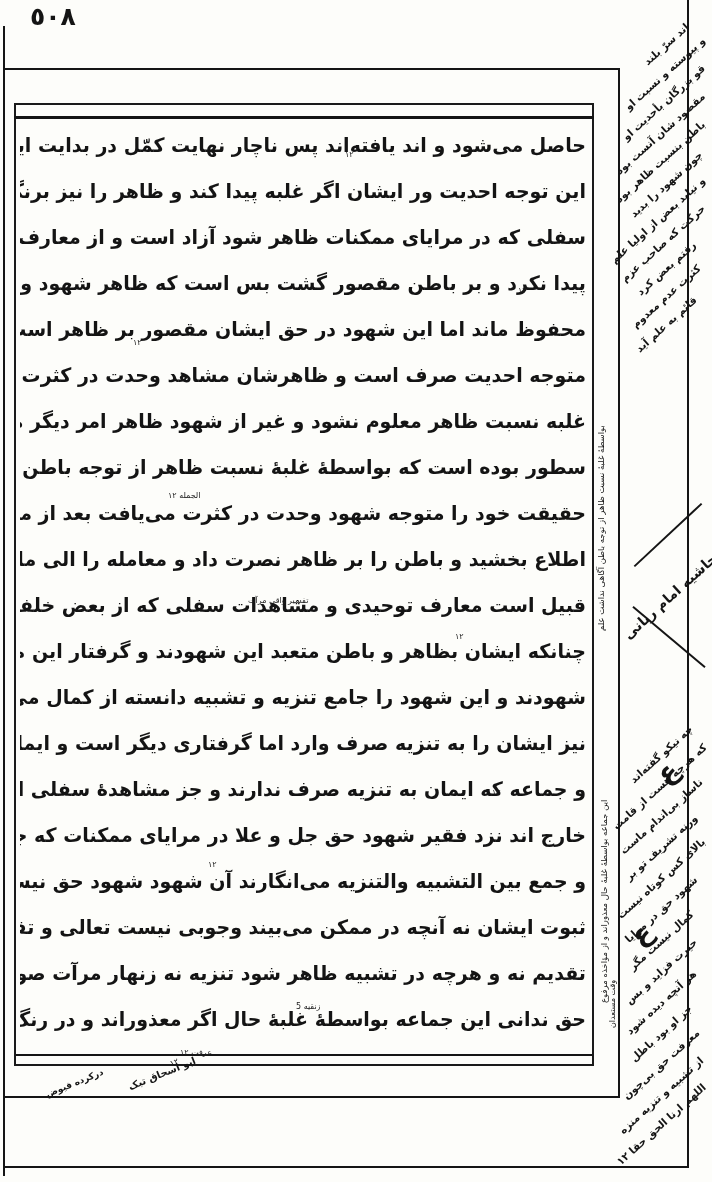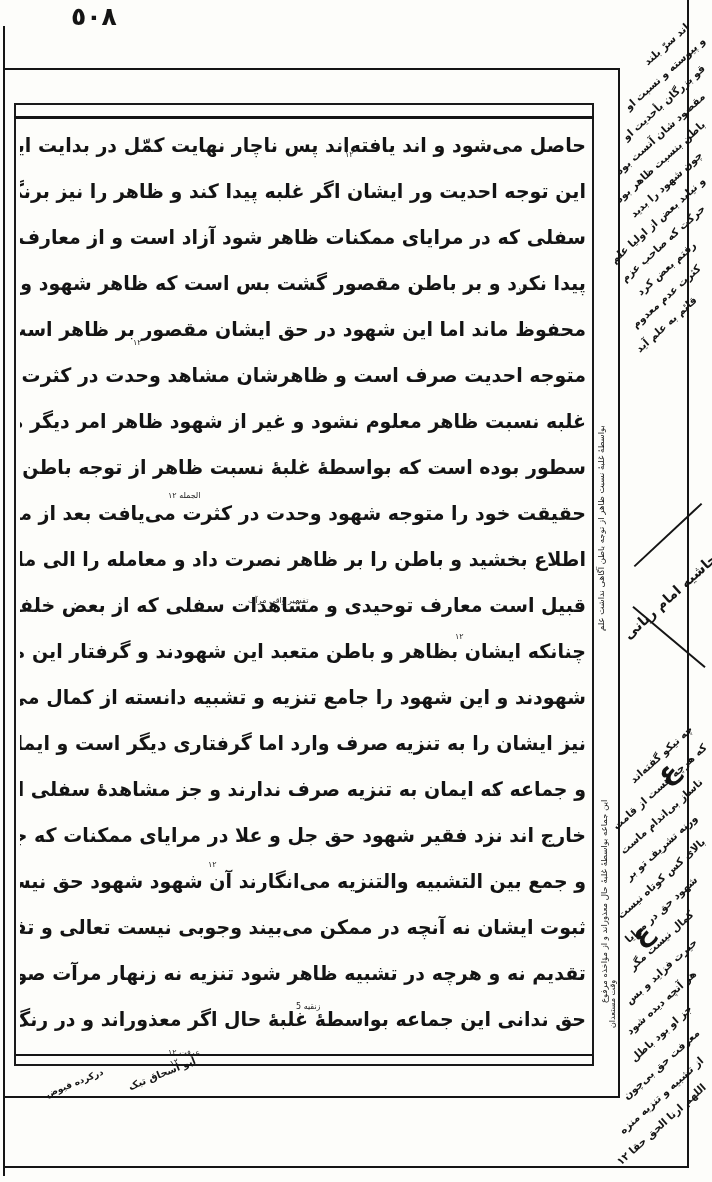--- a/index.html
+++ b/index.html
@@ -28,21 +28,21 @@
   .left-edge-rule{left:3px;top:26px;width:2px;height:1150px;}
   .margin-right-rule{left:687px;top:0;width:2px;height:1168px;}
   .outermost-bottom-rule{left:3px;top:1166px;width:686px;height:2px;}
   .diag-rule{position:absolute;height:2px;background:#151515;}
   .diag-a{left:622px;top:534px;width:92px;transform:rotate(-43deg);}
   .diag-b{left:622px;top:636px;width:94px;transform:rotate(40deg);}
 
   
   .page-number{
     position:absolute;left:30px;top:2px;width:80px;
-    font-size:25px;font-weight:700;letter-spacing:2px;direction:rtl;text-align:left;margin-left:41px;
+    font-size:25px;font-weight:700;letter-spacing:2px;direction:rtl;text-align:left;
   }
 
   
   .text-block{
     position:absolute;left:20px;top:122px;width:566px;height:928px;
     direction:rtl;overflow:hidden;
   }
   .ms-line{
     height:46px;line-height:46px;white-space:nowrap;overflow:hidden;
     font-size:19px;font-weight:700;direction:rtl;text-align:right;
@@ -136,21 +136,21 @@
 
   <span class="gloss" style="left:345px;top:150px;">۱۲</span>
   <span class="gloss" style="left:133px;top:338px;">۱۲</span>
   <span class="gloss" style="left:518px;top:286px;">۱۲</span>
   <span class="gloss" style="left:168px;top:491px;">الجمله ۱۲</span>
   <span class="gloss" style="left:248px;top:596px;">تفسیر واقی مرآت</span>
   <span class="gloss" style="left:455px;top:632px;">۱۲</span>
   <span class="gloss" style="left:492px;top:788px;">۱۲</span>
   <span class="gloss" style="left:208px;top:860px;">۱۲</span>
   <span class="gloss" style="left:296px;top:1002px;">زنقیه 5</span>
-  <span class="gloss" style="left:168px;top:1048px;">عرفت ۱۲</span>
+  <span class="gloss" style="left:180px;top:1048px;">عرفت ۱۲</span>
 
   <div class="mg-line" style="top:38px;">اند سرّ بلند</div>
   <div class="mg-line" style="top:66px;">و پیوسته و نسبت او</div>
   <div class="mg-line" style="top:94px;">قو بزرگان بأحدیت او</div>
   <div class="mg-line" style="top:122px;">مقصود شان آنست بود</div>
   <div class="mg-line" style="top:150px;">باطن بنسبت ظاهر بود</div>
   <div class="mg-line" style="top:178px;">چون شهود را بدید</div>
   <div class="mg-line" style="top:206px;">و نیابد بعض از اولیا علم</div>
   <div class="mg-line" style="top:234px;">حرکت که صاحب عزم</div>
   <div class="mg-line" style="top:262px;">رفتم بعض کرد</div>

